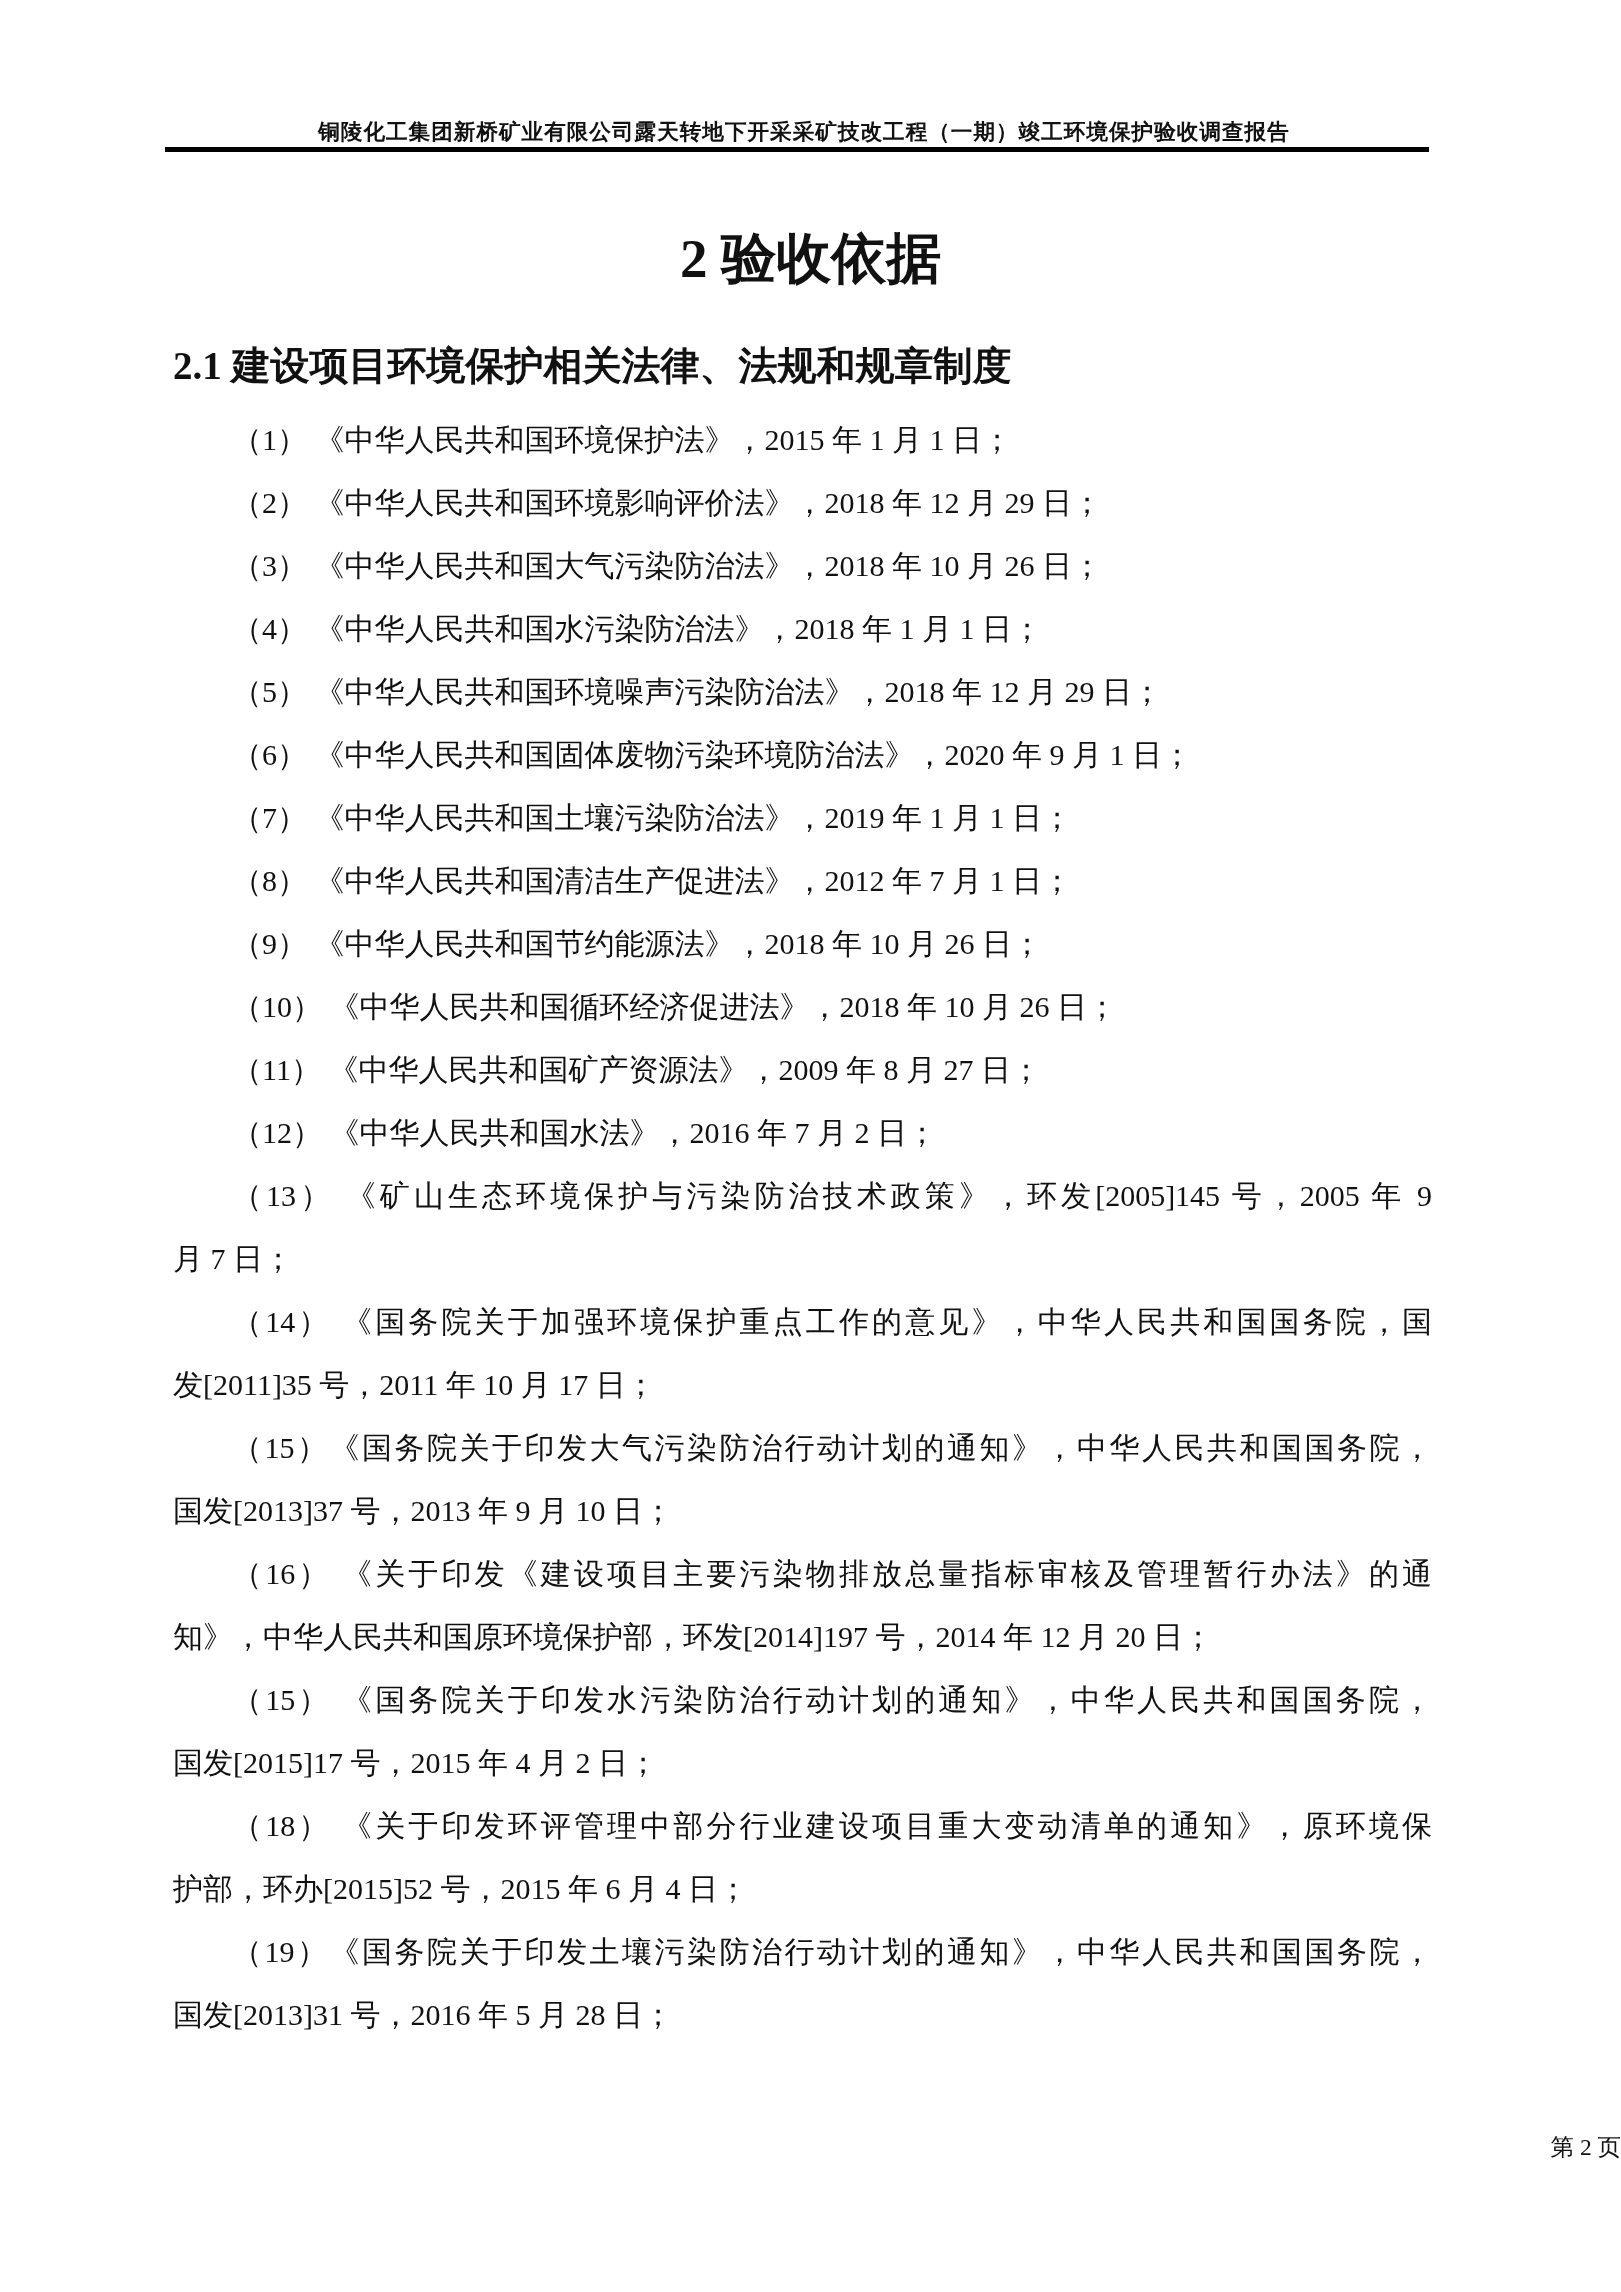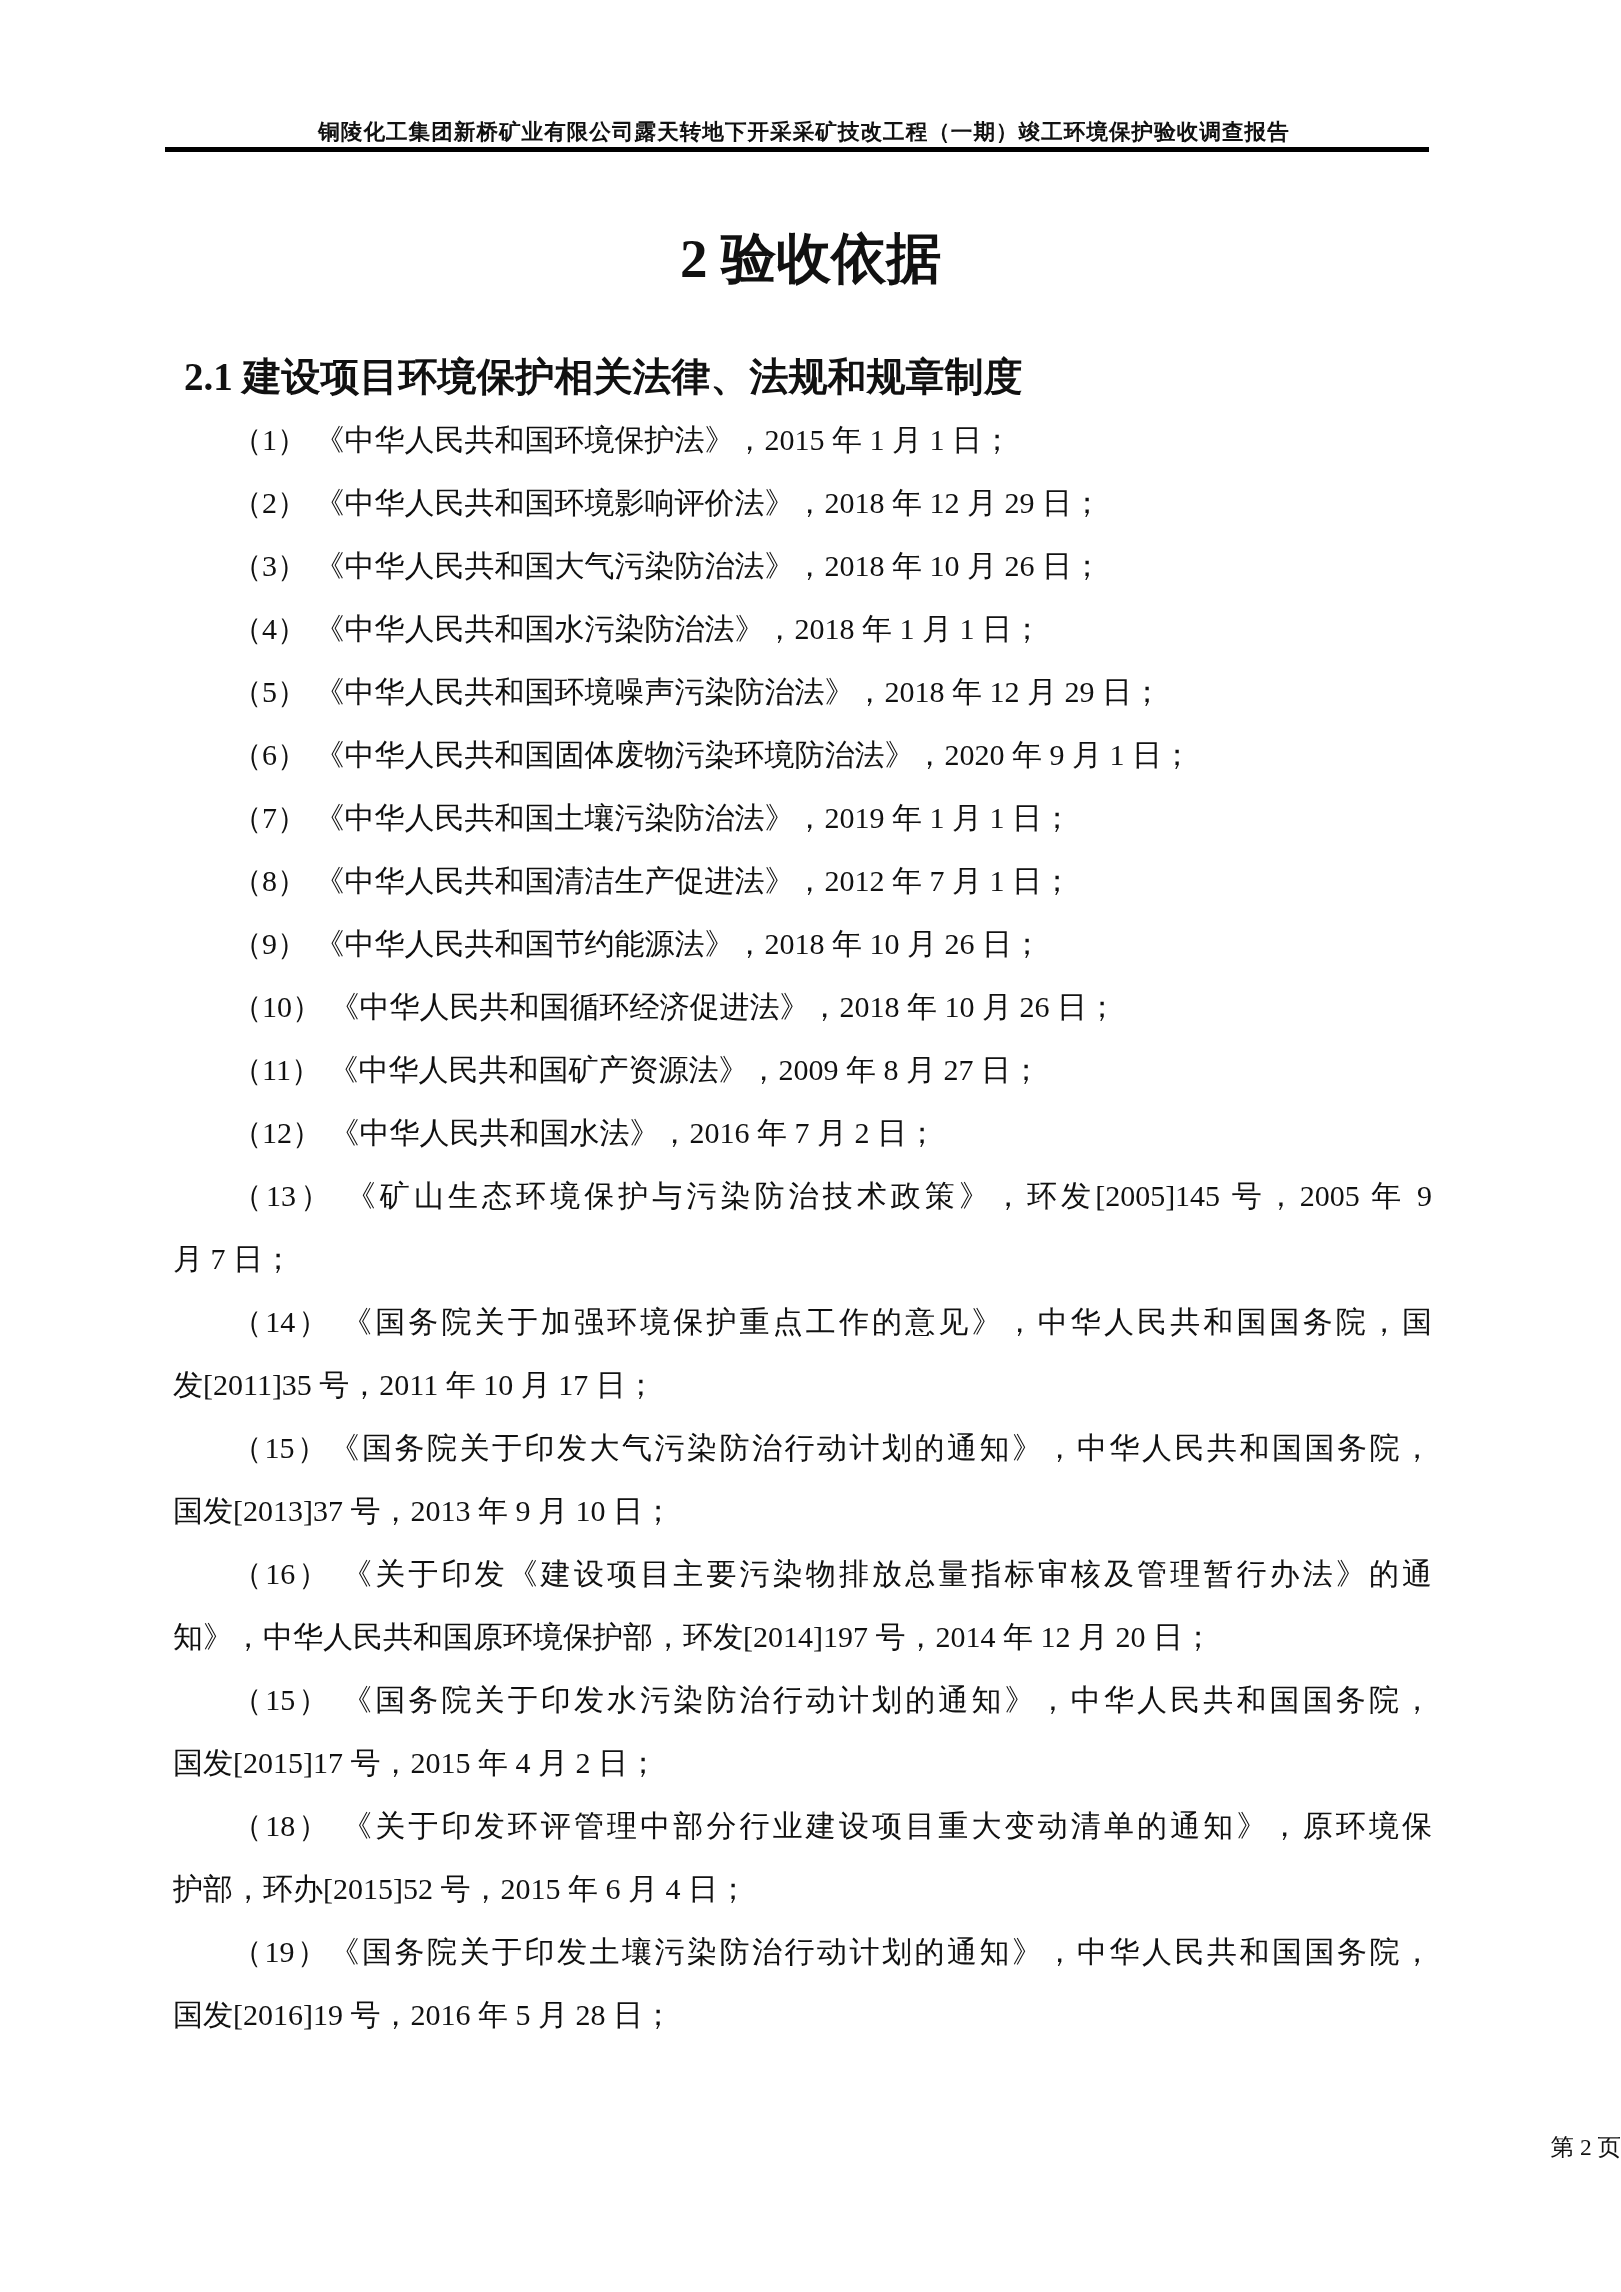--- a/index.html
+++ b/index.html
@@ -45,21 +45,21 @@
     text-align: center;
     font-size: 55px;
     font-weight: bold;
     line-height: 71px;
   }
   .section-heading {
     position: absolute;
     top: 339px;
     left: 173px;
     width: 1264px;
-    margin: 11px;
+    margin: 0;
     font-size: 39px;
     font-weight: bold;
     line-height: 53px;
     white-space: nowrap;
   }
   .references {
     position: absolute;
     top: 408px;
     left: 173px;
     width: 1259px;
@@ -158,21 +158,21 @@
     <div class="para">
       <div class="ref-line indent j">（15） 《国务院关于印发水污染防治行动计划的通知》，中华人民共和国国务院，</div>
       <div class="ref-line">国发[2015]17 号，2015 年 4 月 2 日；</div>
     </div>
     <div class="para">
       <div class="ref-line indent j">（18） 《关于印发环评管理中部分行业建设项目重大变动清单的通知》，原环境保</div>
       <div class="ref-line">护部，环办[2015]52 号，2015 年 6 月 4 日；</div>
     </div>
     <div class="para">
       <div class="ref-line indent j">（19）《国务院关于印发土壤污染防治行动计划的通知》，中华人民共和国国务院，</div>
-      <div class="ref-line">国发[2016]19 号，2016 年 5 月 28 日；</div>
+      <div class="ref-line">国发[2013]31 号，2016 年 5 月 28 日；</div>
     </div>
 
   </div>
 
   <div class="page-number">第 2 页</div>
 
 </div>
 
 
 </body></html>

